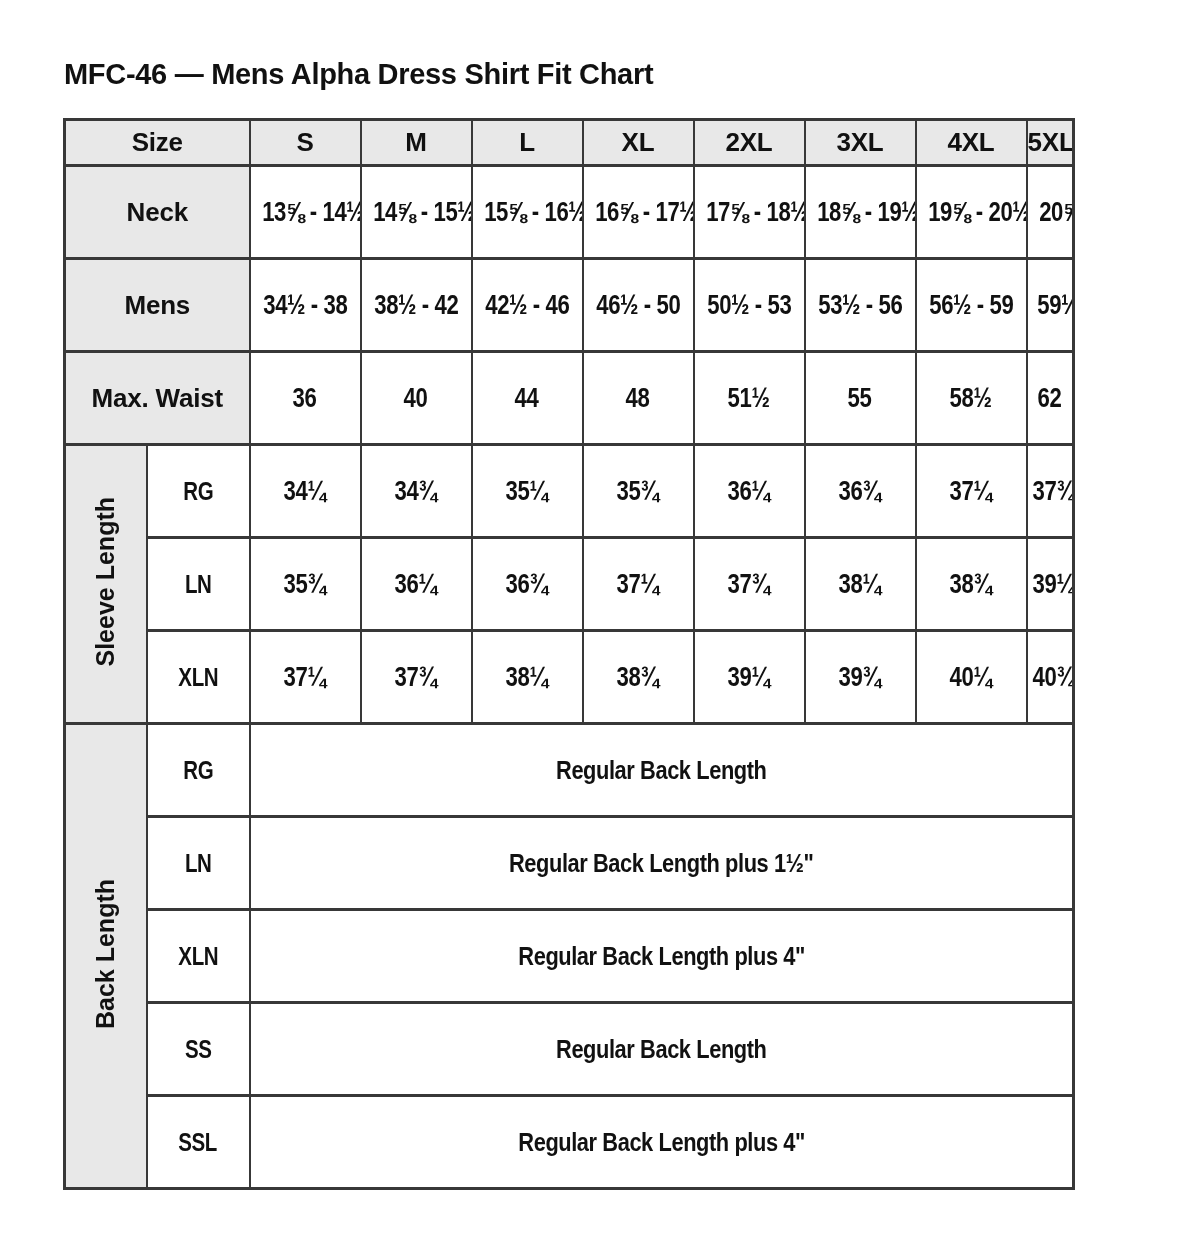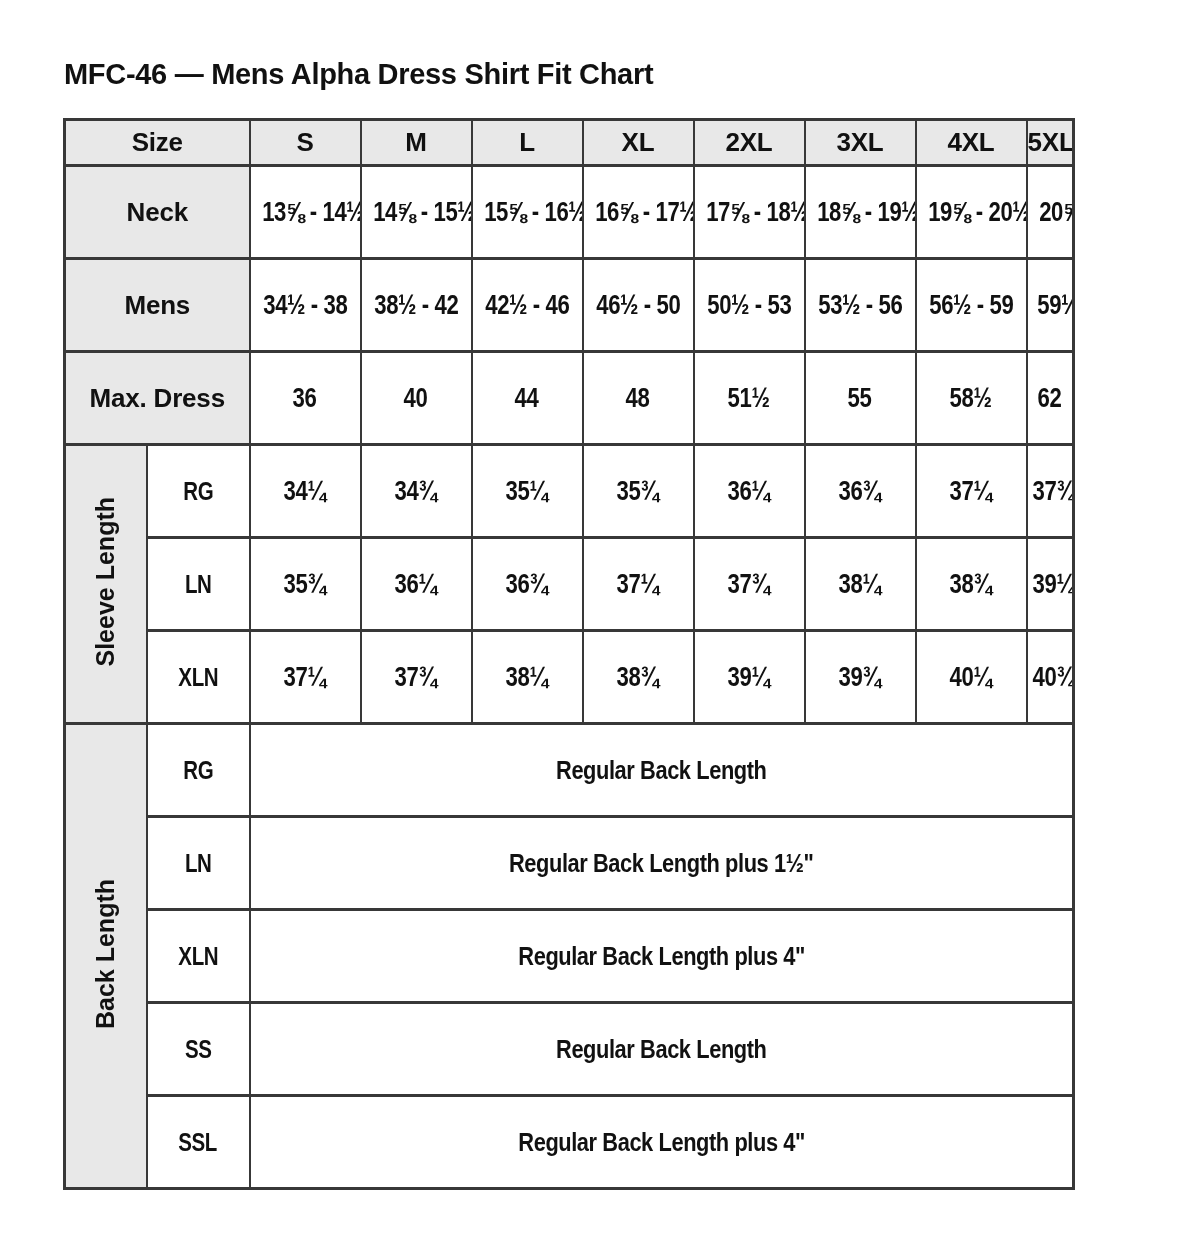--- a/index.html
+++ b/index.html
@@ -134,21 +134,21 @@
       <td class="white"><span class="cond">38½ - 42</span></td>
       <td class="white"><span class="cond">42½ - 46</span></td>
       <td class="white"><span class="cond">46½ - 50</span></td>
       <td class="white"><span class="cond">50½ - 53</span></td>
       <td class="white"><span class="cond">53½ - 56</span></td>
       <td class="white"><span class="cond">56½ - 59</span></td>
       <td class="white"><span class="cond">59½ - 62</span></td>
     </tr>
 
     <tr class="data-row">
-      <th colspan="2" class="gray hdr">Max. Dress</th>
+      <th colspan="2" class="gray hdr">Max. Waist</th>
       <td class="white"><span class="cond">36</span></td>
       <td class="white"><span class="cond">40</span></td>
       <td class="white"><span class="cond">44</span></td>
       <td class="white"><span class="cond">48</span></td>
       <td class="white"><span class="cond">51½</span></td>
       <td class="white"><span class="cond">55</span></td>
       <td class="white"><span class="cond">58½</span></td>
       <td class="white"><span class="cond">62</span></td>
     </tr>
 

